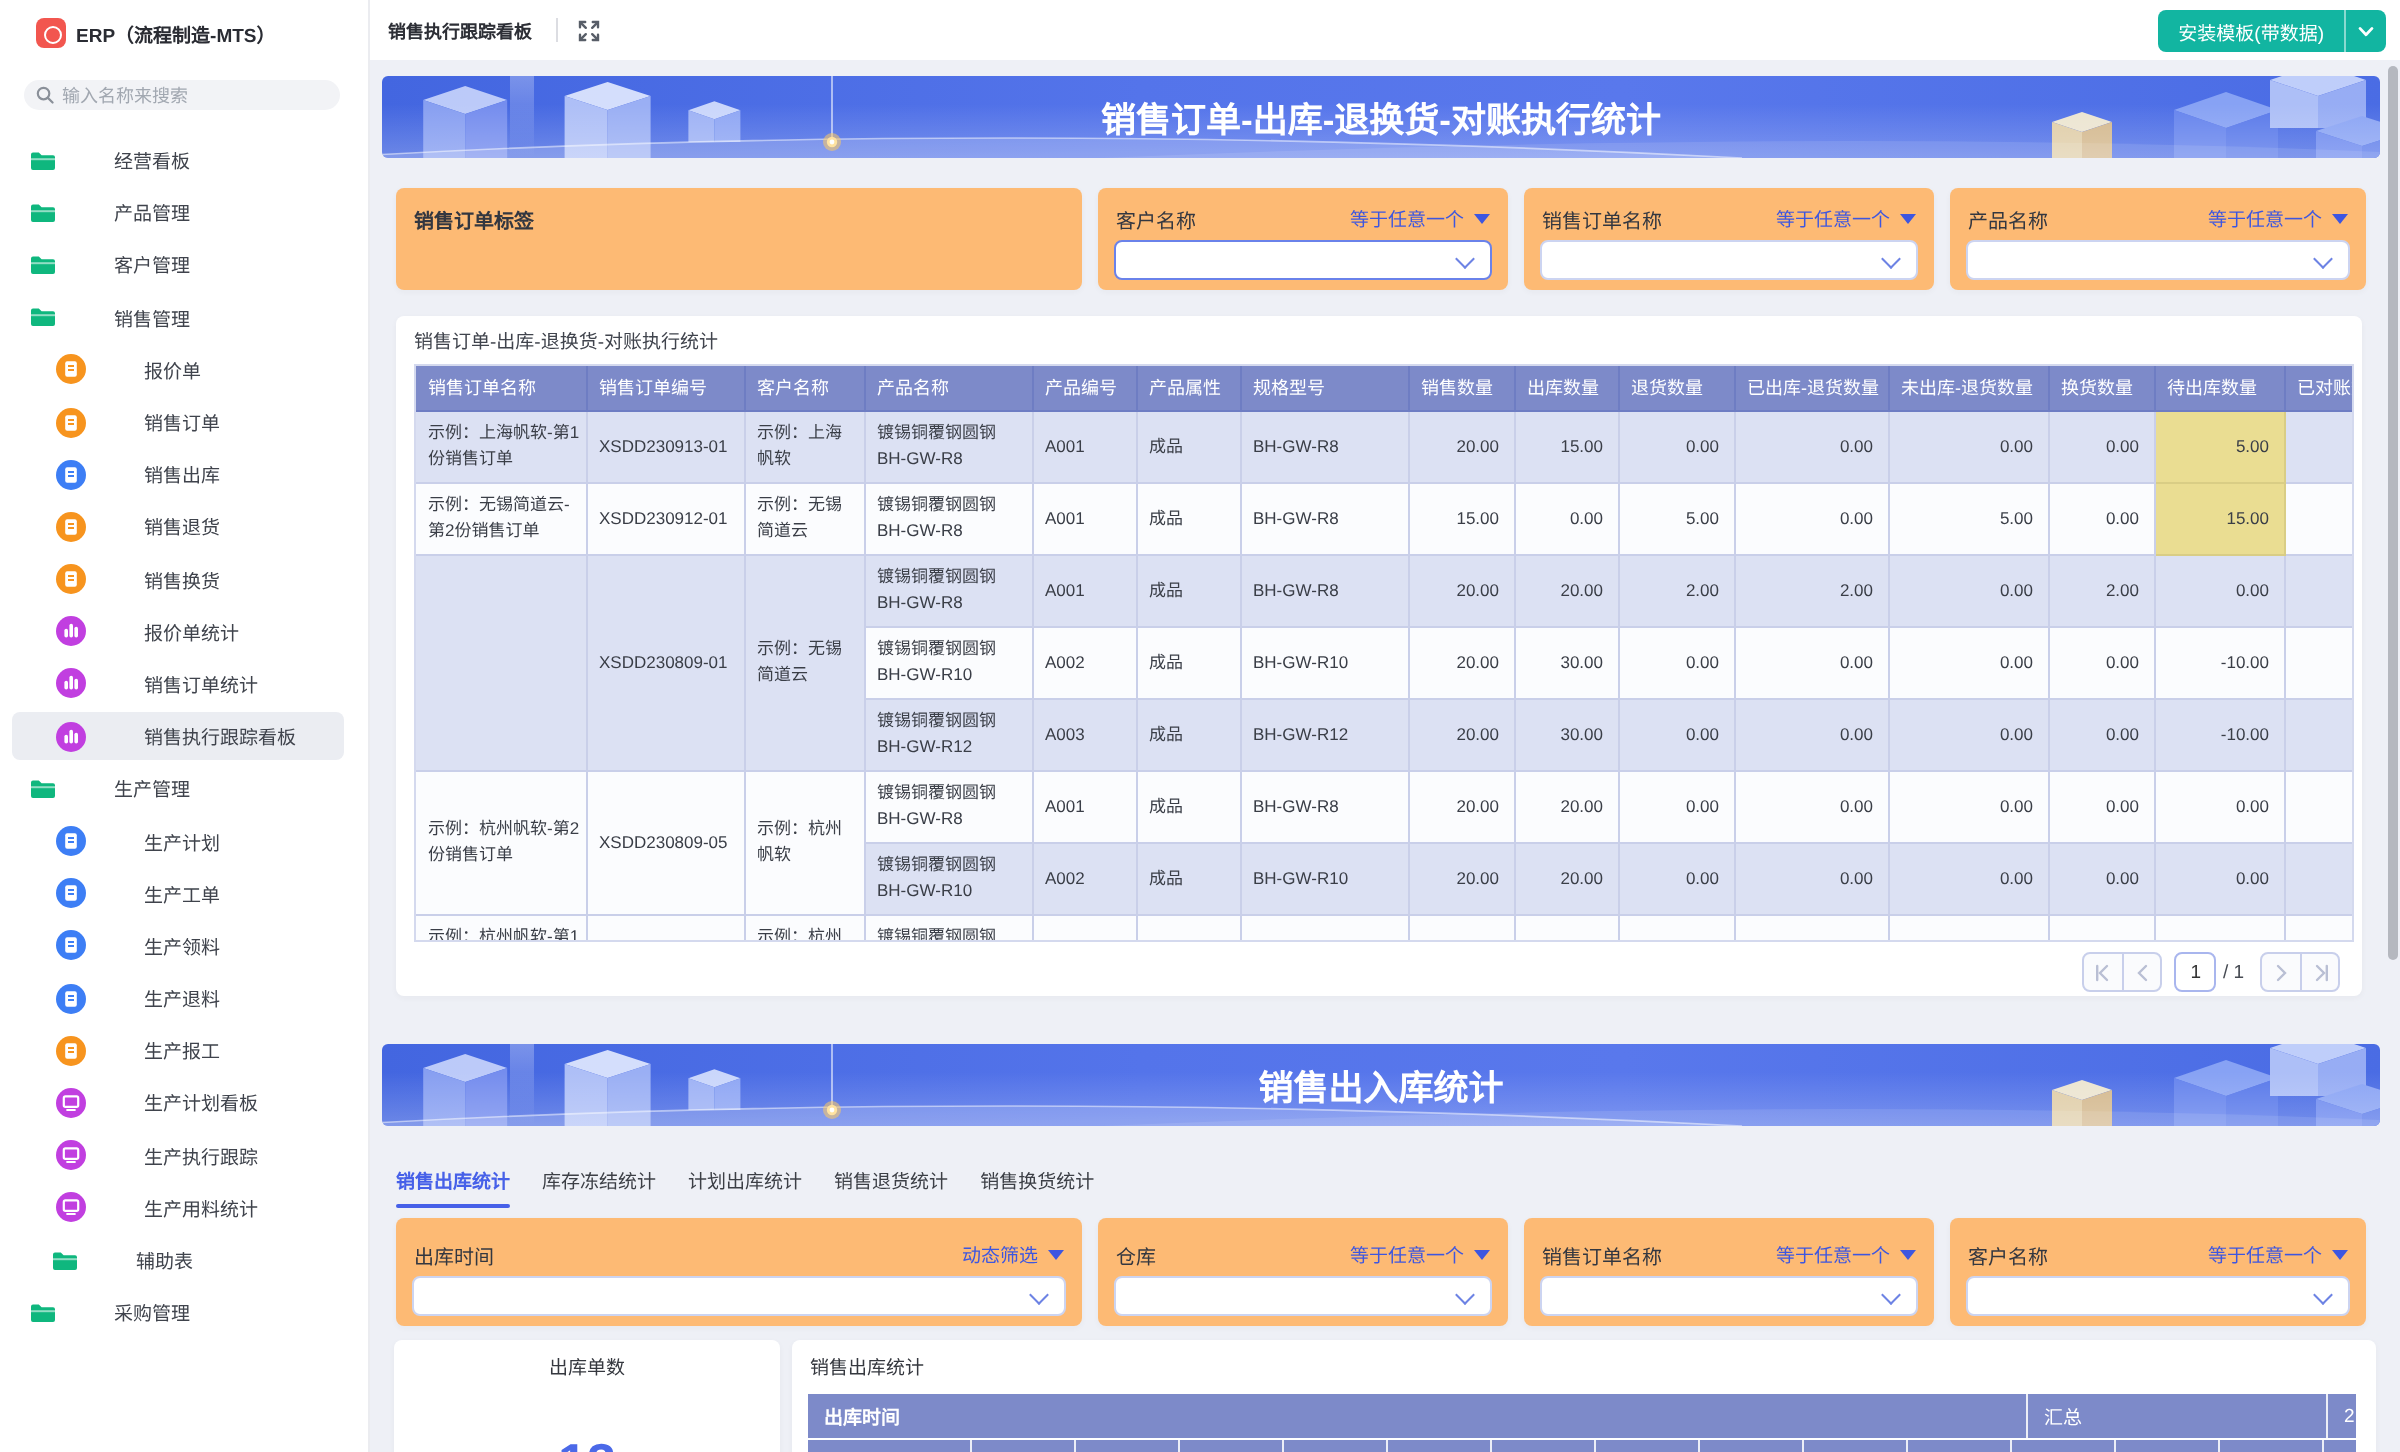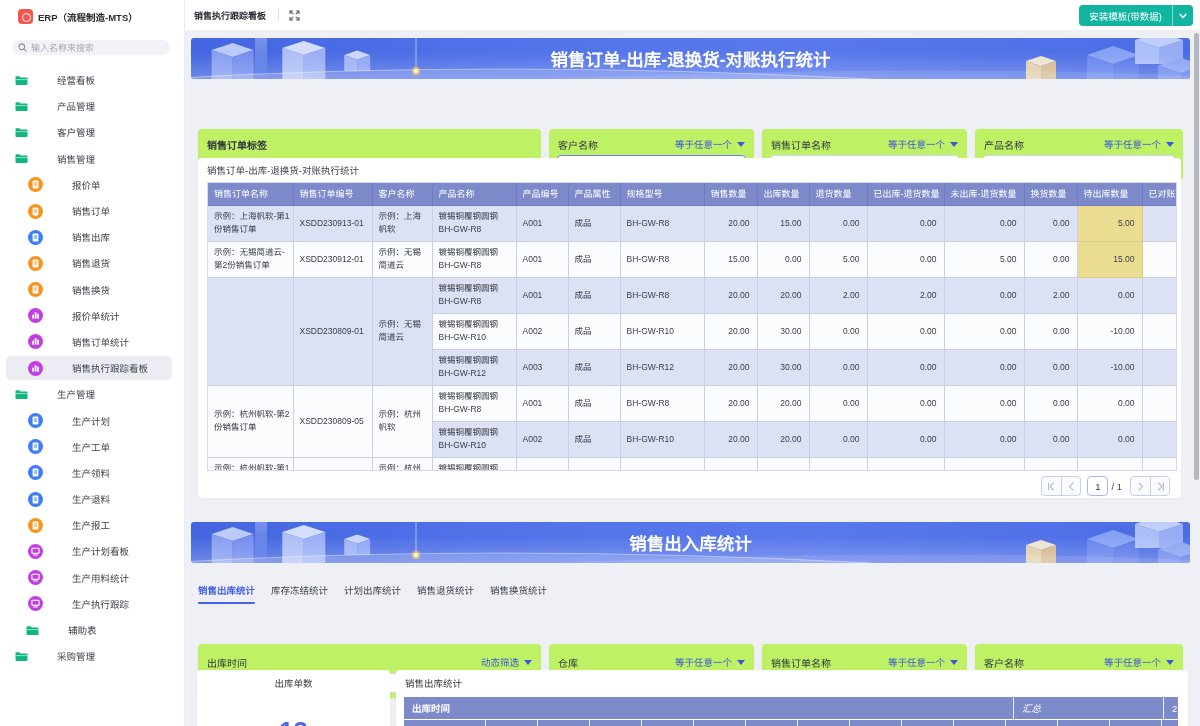--- a/index.html
+++ b/index.html
@@ -40,21 +40,21 @@
   .banner { position:absolute; left:6px; width:999px; height:41px; border-radius:3px; overflow:hidden;
             background:linear-gradient(92deg,#4366e0 0%,#5474ea 38%,#5978ec 62%,#4a6ce4 100%); }
   .banner svg.deco { position:absolute; left:0; top:0; }
   .banner .b-title { position:absolute; left:0; top:0; width:100%; height:100%; display:flex; align-items:center; justify-content:center;
                      color:#fff; font-size:17.5px; font-weight:bold; }
   #banner1 { top:8px; } #banner2 { top:492px; }
 
   
   .frow { position:absolute; left:13px; display:flex; }
   #frow1 { top:64px; } #frow2 { top:579px; }
-  .fcard { background:#bef264; border-radius:4px; height:51px; margin-right:8px; position:relative; box-shadow:0 1px 3px rgba(40,46,60,.04);margin-top:35px; }
+  .fcard { background:#fdba74; border-radius:4px; height:51px; margin-right:8px; position:relative; box-shadow:0 1px 3px rgba(40,46,60,.04); }
   #frow2 .fcard { height:54px; }
   .fcard:last-child { margin-right:0; }
   .fcard .flabel { position:absolute; left:9px; top:8px; font-size:10px; color:#333740; }
   .fcard .flabel.bold { font-weight:bold; }
   #frow2 .fcard .flabel { top:11px; }
   .fcard .fop { position:absolute; right:9px; top:8px; font-size:9.5px; color:#3d56e0; display:flex; align-items:center; cursor:pointer; }
   #frow2 .fcard .fop { top:11px; }
   .fop .tri { margin-left:5px; width:0; height:0; border-left:4px solid transparent; border-right:4px solid transparent; border-top:5px solid #3d56e0; }
   .fselect { position:absolute; left:8px; right:8px; top:26px; height:20px; border:1px solid #ccd4f1; border-radius:4px; background:#fff; cursor:pointer; }
   #frow2 .fselect { top:29px; }
@@ -350,32 +350,32 @@
       </div>
       <div class="nav-item ind-1">
         <span class="hl"></span>
         <span class="ico">
           <svg width="15" height="15" viewBox="0 0 15 15">
     <circle cx="7.5" cy="7.5" r="7.5" fill="#c13fe0"></circle>
     <rect x="3.9" y="4.2" width="7.2" height="5.2" rx="0.8" fill="none" stroke="#fff" stroke-width="1.1"></rect>
     <line x1="5.6" y1="11" x2="9.4" y2="11" stroke="#fff" stroke-width="1.1" stroke-linecap="round"></line>
           </svg>
         </span>
-    <span class="lbl">生产用料统计</span>
+    <span class="lbl">生产执行跟踪</span>
       </div>
       <div class="nav-item ind-1">
         <span class="hl"></span>
         <span class="ico">
           <svg width="15" height="15" viewBox="0 0 15 15">
     <circle cx="7.5" cy="7.5" r="7.5" fill="#c13fe0"></circle>
     <rect x="3.9" y="4.2" width="7.2" height="5.2" rx="0.8" fill="none" stroke="#fff" stroke-width="1.1"></rect>
     <line x1="5.6" y1="11" x2="9.4" y2="11" stroke="#fff" stroke-width="1.1" stroke-linecap="round"></line>
           </svg>
         </span>
-    <span class="lbl">生产执行跟踪</span>
+    <span class="lbl">生产用料统计</span>
       </div>
       <div class="nav-item ind-1 folder-row">
         <span class="hl"></span>
         <span class="ico">
           <svg width="13" height="11" viewBox="0 0 13 11">
       <path d="M0.5 2.2 Q0.5 1.2 1.5 1.2 L4.4 1.2 L5.8 2.6 L11.5 2.6 Q12.5 2.6 12.5 3.6 L12.5 9 Q12.5 10 11.5 10 L1.5 10 Q0.5 10 0.5 9 Z" fill="#0fb77e"></path>
       <rect x="0.5" y="4.1" width="12" height="1" fill="#ffffff" opacity="0.55"></rect>
           </svg>
         </span>
     <span class="lbl">辅助表</span>
@@ -789,21 +789,21 @@
     <div class="bcard" id="bcard-stat">
       <div class="bc-title">出库单数</div>
       <div class="big-num">13</div>
     </div>
 
     <div class="bcard" id="bcard-table">
       <div class="bc-title">销售出库统计</div>
       <div class="btable">
         <div class="hrow1">
           <div class="bh-cell" style="width:610px;font-weight:bold;">出库时间</div>
-          <div class="bh-cell" style="width:150px;font-style:italic;">汇总</div>
+          <div class="bh-cell" style="width:150px;">汇总</div>
           <div class="bh-cell" style="width:100px;">2</div>
         </div>
         <div class="hrow2" id="hrow2">
             <div class="bh-cell" style="width:82px"></div>
             <div class="bh-cell" style="width:52px"></div>
             <div class="bh-cell" style="width:52px"></div>
             <div class="bh-cell" style="width:52px"></div>
             <div class="bh-cell" style="width:52px"></div>
             <div class="bh-cell" style="width:52px"></div>
             <div class="bh-cell" style="width:52px"></div>

